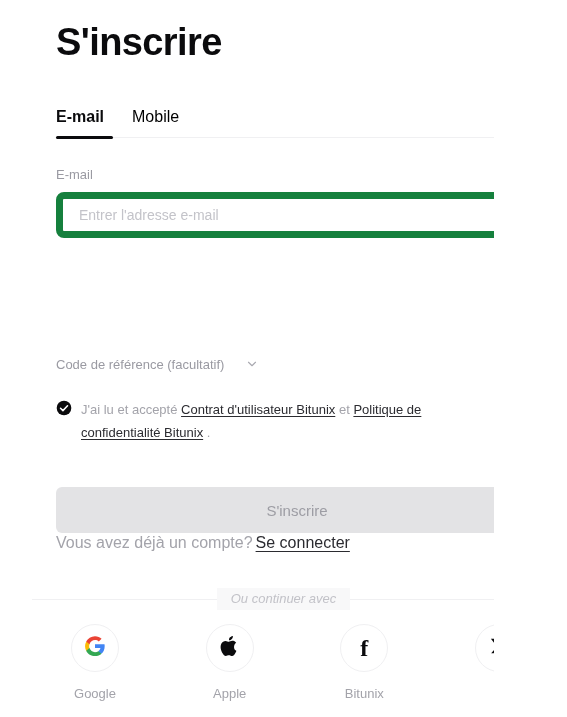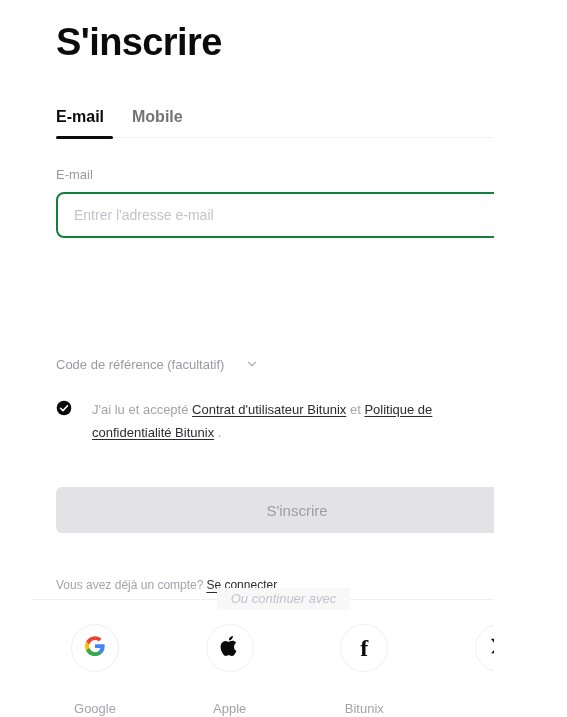--- a/index.html
+++ b/index.html
@@ -19,37 +19,37 @@
   }
 
   
   .tabs { position: absolute; left: 56px; top: 106px; width: 482px; }
   .tabs-row { display: flex; align-items: flex-end; gap: 28px; }
   .tab {
     font-size: 16px; line-height: 22px; padding-bottom: 9px;
     cursor: pointer; white-space: nowrap;
   }
   .tab.active { color: #0b0b0d; font-weight: 700; }
-  .tab.inactive { color: #737373; font-weight: 700; }
+  .tab.inactive { color: #000000; font-weight: 400; }
   .tabs-baseline {
     position: relative; height: 1px; width: 482px; background: #f0f0f2;
   }
   .tabs-indicator {
     position: absolute; left: 0; top: -1px; height: 3px; width: 57px;
     background: #0b0b0d; border-radius: 2px;
   }
 
   
   .field { position: absolute; left: 56px; width: 482px; }
   .field-label {
     font-size: 13px; color: #9a9aa2; line-height: 18px; margin-bottom: 8px;
   }
   .input-wrap {
     position: relative; width: 482px; height: 46px;
-    border: 2px solid #15803d; border-radius: 8px; background: #fff;
+    border: 7px solid #15803d; border-radius: 8px; background: #fff;
     display: flex; align-items: center;
   }
   .input-wrap input {
     border: 0; outline: none; background: transparent;
     font-family: "Liberation Sans", sans-serif;
     font-size: 14px; color: #3a3a40;
     padding: 0 44px 0 16px; width: 100%; height: 100%;
   }
   .input-wrap input::placeholder { color: #c3c3c9; }
   .eye-btn {
@@ -62,21 +62,21 @@
   .referral {
     position: absolute; left: 56px; top: 356px;
     display: flex; align-items: center; gap: 22px; cursor: pointer;
   }
   .referral-label { font-size: 13px; color: #9a9aa2; line-height: 18px; }
   .chev { display: block; }
 
   
   .agree {
     position: absolute; left: 56px; top: 398px; width: 420px;
-    display: flex; align-items: flex-start; gap: 20px;
+    display: flex; align-items: flex-start; gap: 9px;
   }
   .checkbox {
     flex: 0 0 auto; width: 16px; height: 16px; margin-top: 2px; cursor: pointer;
   }
   .agree-text {
     font-size: 13px; line-height: 23px; color: #a3a3aa;
   }
   .agree-text a {
     color: #2b2b30; text-decoration: underline;
     text-underline-offset: 2px; cursor: pointer;
@@ -86,22 +86,22 @@
   .submit {
     position: absolute; left: 56px; top: 487px;
     width: 482px; height: 46px; border: 0; border-radius: 6px;
     background: #e3e3e5; color: #9d9da4;
     font-family: "Liberation Sans", sans-serif;
     font-size: 15px; cursor: default;
   }
 
   
   .login-line {
-    position: absolute; left: 56px; top: 576px;
-    font-size: 12px; color: #a3a3aa; line-height: 18px;
+    position: absolute; left: 56px; top: 534px;
+    font-size: 16px; color: #a3a3aa; line-height: 18px;
   }
   .login-line a {
     color: #2b2b30; text-decoration: underline;
     text-underline-offset: 3px; margin-left: 3px; cursor: pointer;
   }
 
   
   .divider {
     position: absolute; left: 32px; top: 588px; width: 503px;
     display: flex; align-items: center; font-style: italic;
@@ -118,21 +118,21 @@
     display: flex; justify-content: space-between;
   }
   .social { width: 78px; display: flex; flex-direction: column; align-items: center; }
   .social-circle {
     width: 48px; height: 48px; border-radius: 50%;
     border: 1px solid #f0f0f2; background: #fff;
     display: flex; align-items: center; justify-content: center;
     cursor: pointer;
   }
   .social-label {
-    margin-top: 28px; font-size: 13px; color: #a3a3aa; line-height: 18px;
+    margin-top: 13px; font-size: 13px; color: #a3a3aa; line-height: 18px;
   }
   .fb-glyph {
     font-family: "Liberation Serif", serif; font-weight: 700;
     font-size: 24px; color: #0b0b0d; line-height: 1;
   }
 </style>
 </head>
 <body>
 
 <div class="page">

